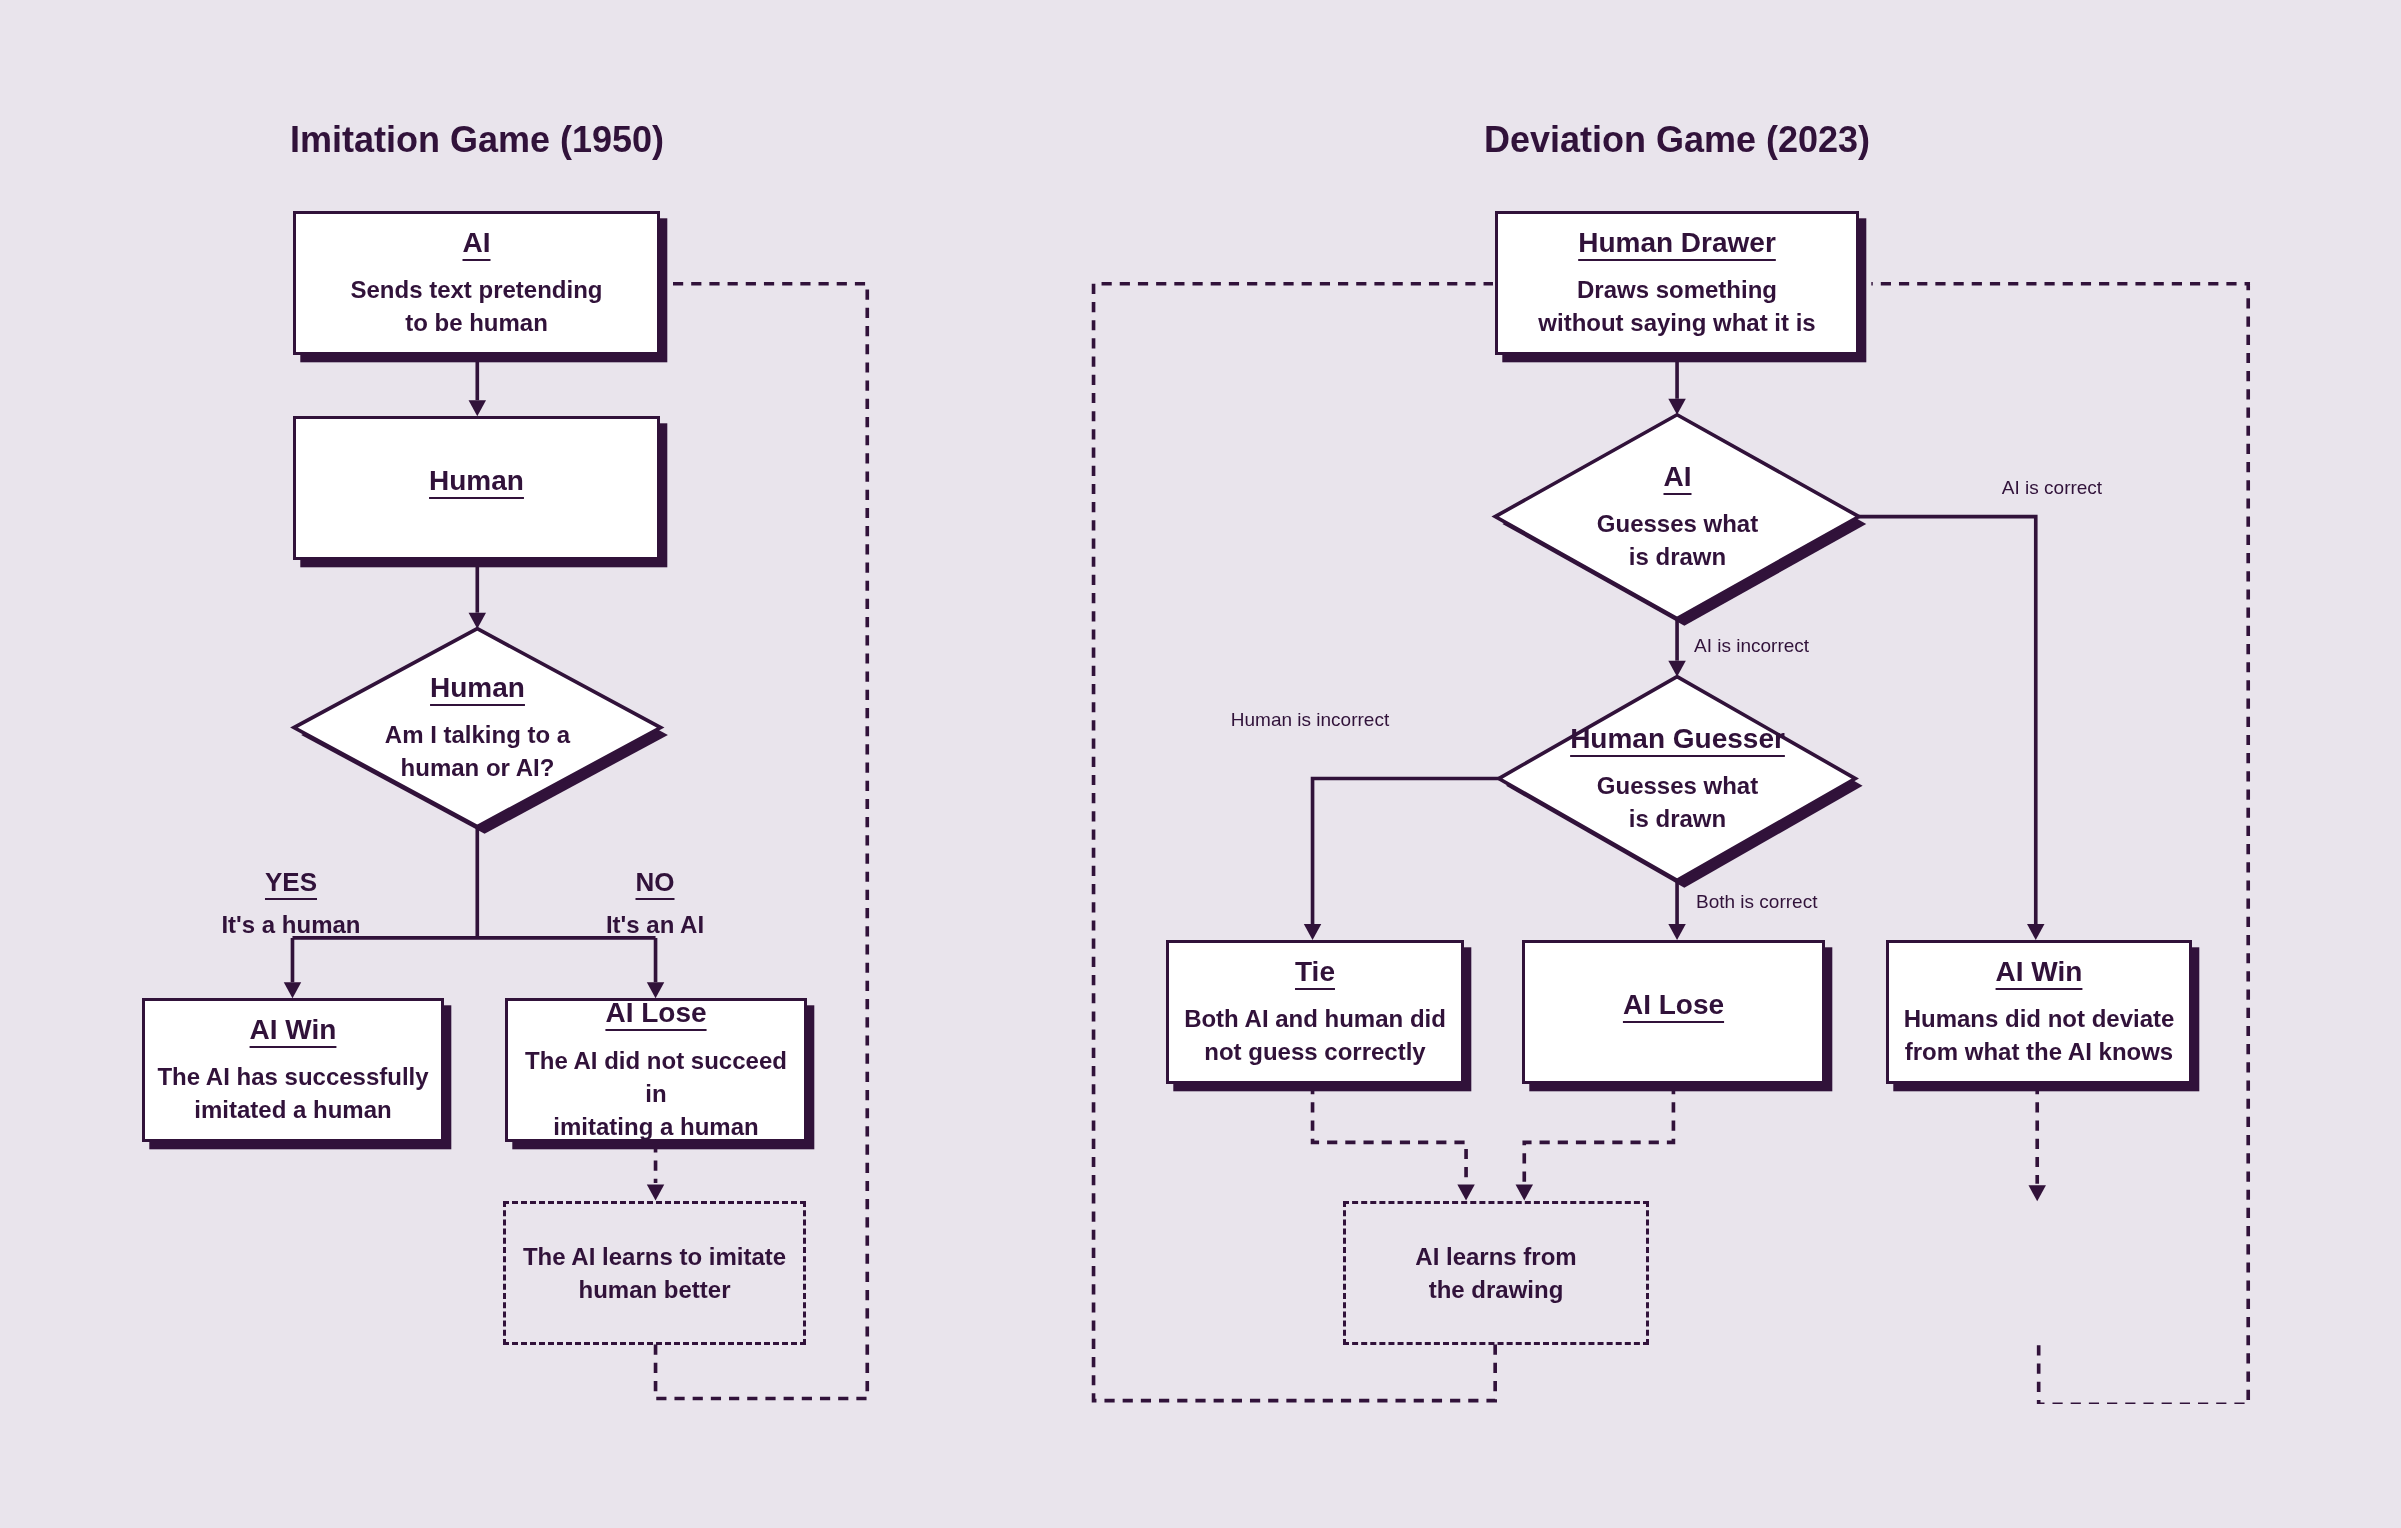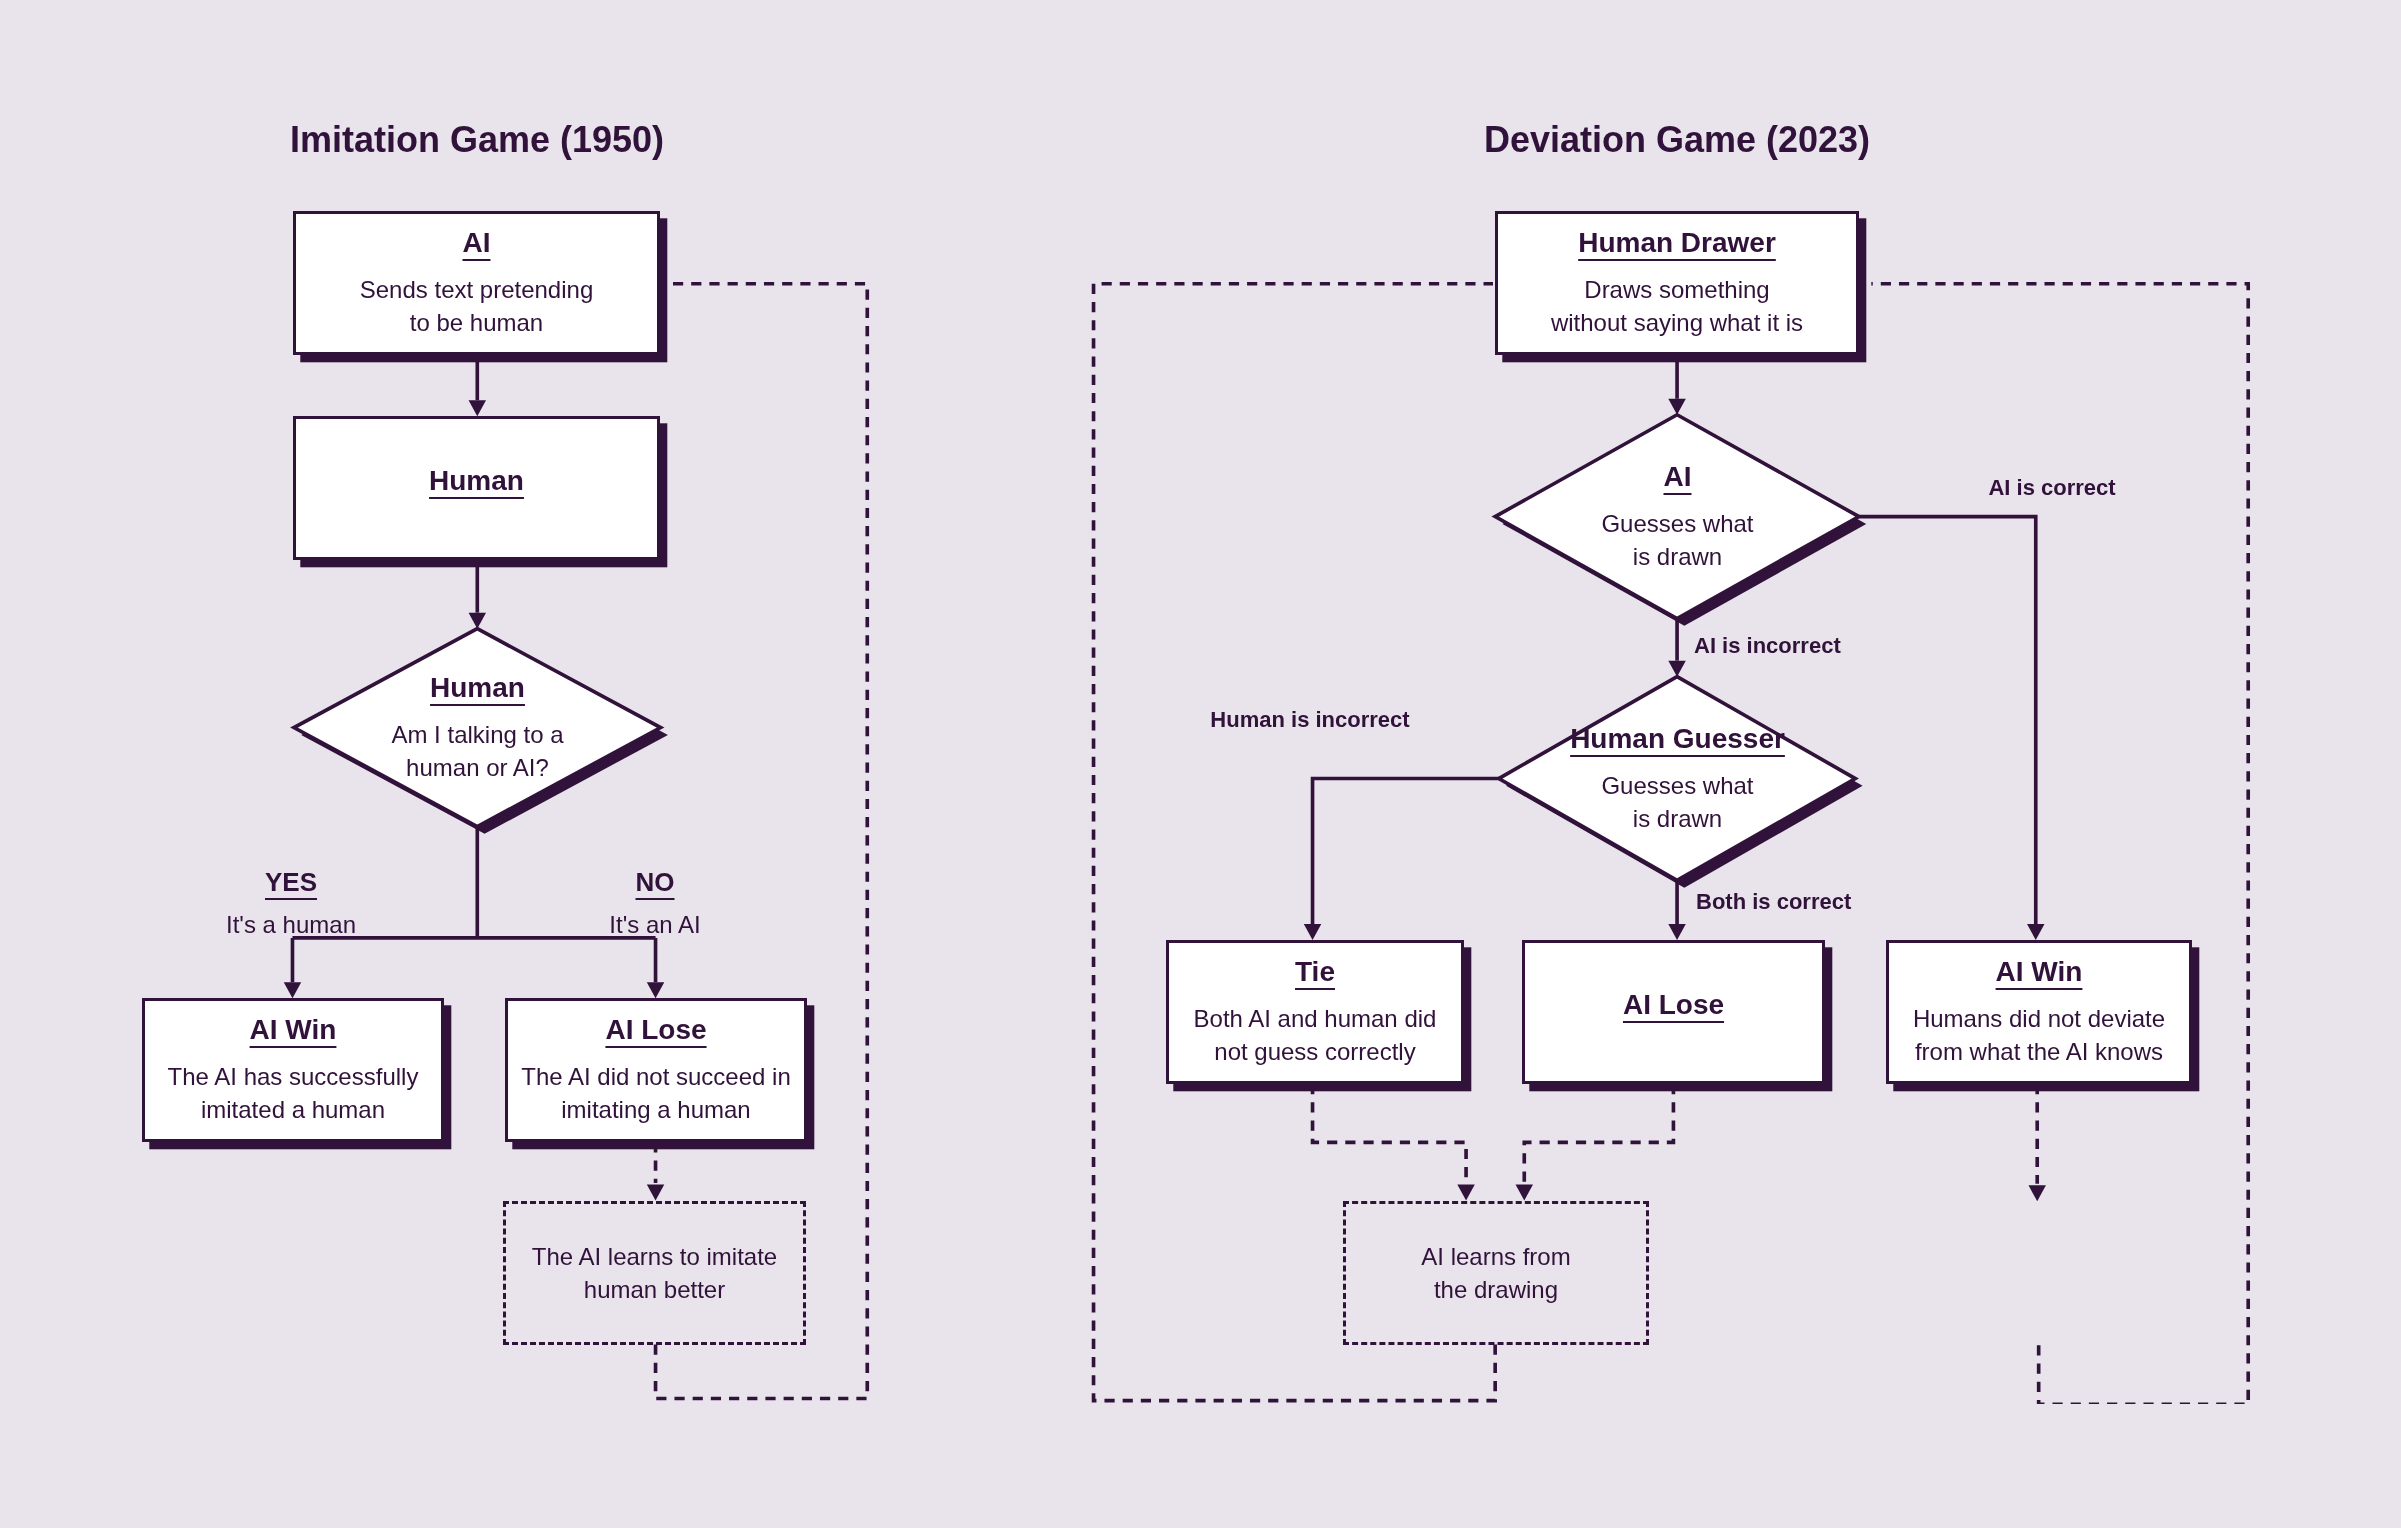--- a/index.html
+++ b/index.html
@@ -32,27 +32,27 @@
   }
   .diamond-text{
     position:absolute;z-index:2;display:flex;flex-direction:column;
     align-items:center;justify-content:center;text-align:center;
   }
   .node-heading{
     font-size:28px;font-weight:700;
     text-decoration:underline;text-underline-offset:7.3px;text-decoration-thickness:2.2px;
     margin-bottom:14.6px;white-space:pre-line;
   }
-  .node-body{font-size:24px;line-height:33px;font-weight:400;white-space:pre-line;text-align:center;}
+  .node-body{font-size:24px;line-height:33px;font-weight:700;white-space:pre-line;text-align:center;}
   .branch-label{
     position:absolute;z-index:2;text-align:center;
   }
   .branch-label .node-heading{font-size:26px;margin-bottom:10.2px;}
   .edge-label{
-    position:absolute;z-index:2;font-size:22px;line-height:28px;font-weight:700;
+    position:absolute;z-index:2;font-size:19px;line-height:28px;font-weight:400;
   }
   .ta-left{text-align:left;}
 </style>
 </head>
 <body style="background: rgb(233, 228, 236);">
 
 <div class="canvas" style="--bg: #e9e4ec; --ink: #31123a; --fill: #ffffff;">
 
   <svg class="wires" width="2401" height="1528" viewBox="0 0 3300 2100">
 

